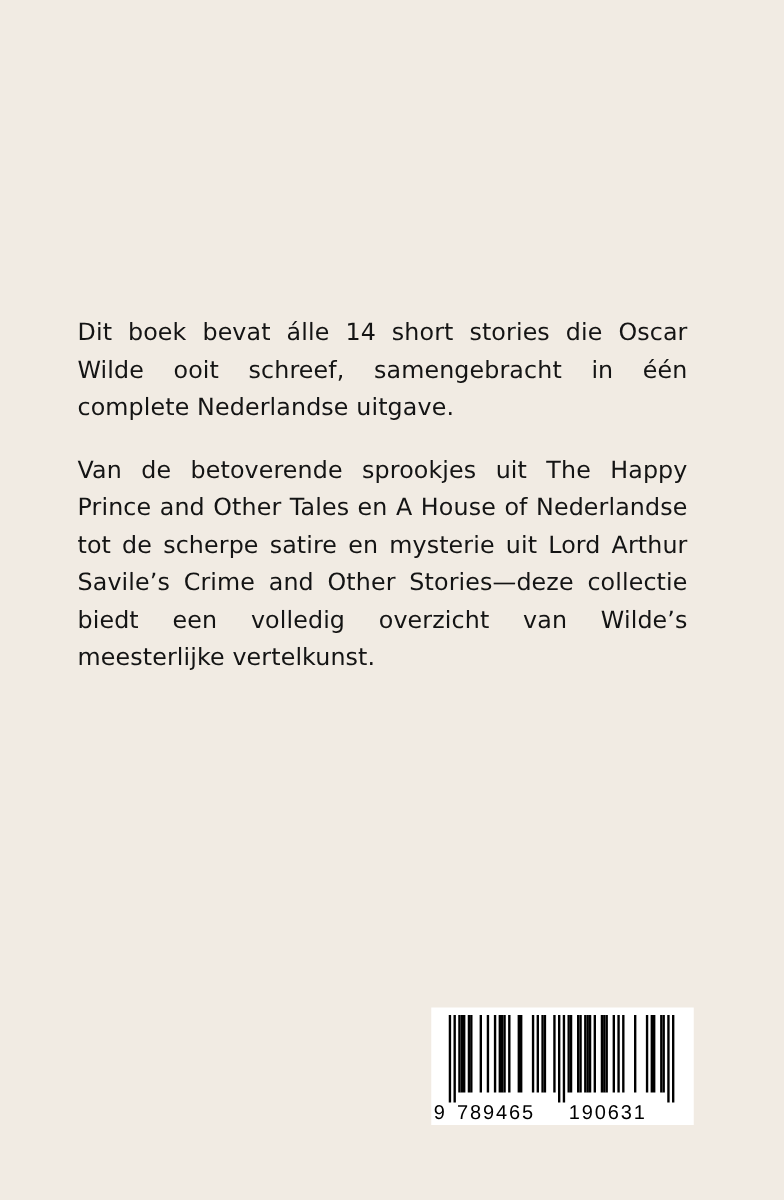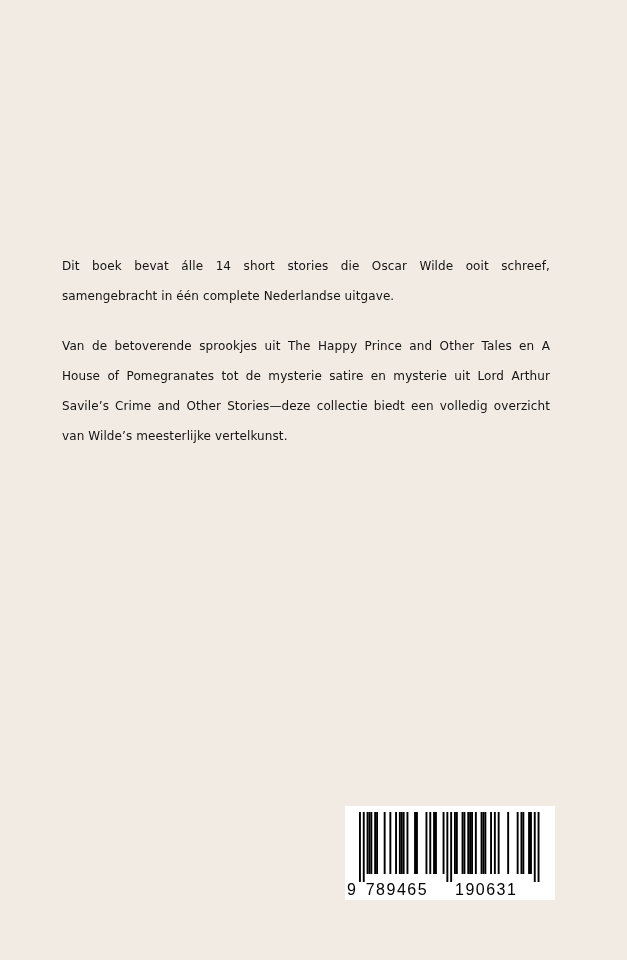--- a/index.html
+++ b/index.html
@@ -4,36 +4,36 @@
 <style>
   html, body { margin: 0; padding: 0; }
   body {
     width: 627px; height: 960px; position: relative; overflow: hidden;
     background: #f1ebe3;
     font-family: "DejaVu Sans", sans-serif;
     color: #141414;
   }
   .blurb {
     position: absolute; left: 62px; top: 251px; width: 488px;
-    font-size: 12px; line-height: 30px;
+    font-size: 19px; line-height: 30px;
     text-align: justify; letter-spacing: 0.1px;
   }
   .blurb p { margin: 0 0 20px 0; }
   .barcode-box {
     position: absolute; left: 345px; top: 806px; width: 210px; height: 94px;
     background: #ffffff;
   }
   .barcode-box svg { position: absolute; left: 0; top: 0; }
 </style>
 </head>
 <body>
 
 <div class="blurb">
   <p>Dit boek bevat álle 14 short stories die Oscar Wilde ooit schreef, samengebracht in één complete Nederlandse uitgave.</p>
-  <p>Van de betoverende sprookjes uit The Happy Prince and Other Tales en A House of Pomegranates tot de mysterie satire en mysterie uit Lord Arthur Savile’s Crime and Other Stories—deze collectie biedt een volledig overzicht van Wilde’s meesterlijke vertelkunst.</p>
+  <p>Van de betoverende sprookjes uit The Happy Prince and Other Tales en A House of Nederlandse tot de scherpe satire en mysterie uit Lord Arthur Savile’s Crime and Other Stories—deze collectie biedt een volledig overzicht van Wilde’s meesterlijke vertelkunst.</p>
 </div>
 
 <div class="barcode-box">
   <svg id="bc" width="210" height="94">
       <rect x="14" y="6" width="1.9" height="70" fill="#000"></rect>
       <rect x="17.8" y="6" width="1.9" height="70" fill="#000"></rect>
       <rect x="21.6" y="6" width="1.9" height="62" fill="#000"></rect>
       <rect x="23.5" y="6" width="1.9" height="62" fill="#000"></rect>
       <rect x="25.4" y="6" width="1.9" height="62" fill="#000"></rect>
       <rect x="29.2" y="6" width="1.9" height="62" fill="#000"></rect>

